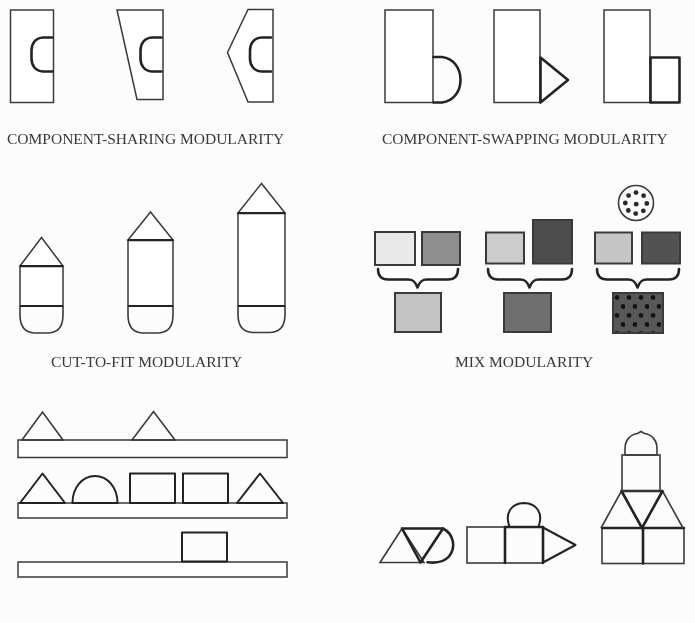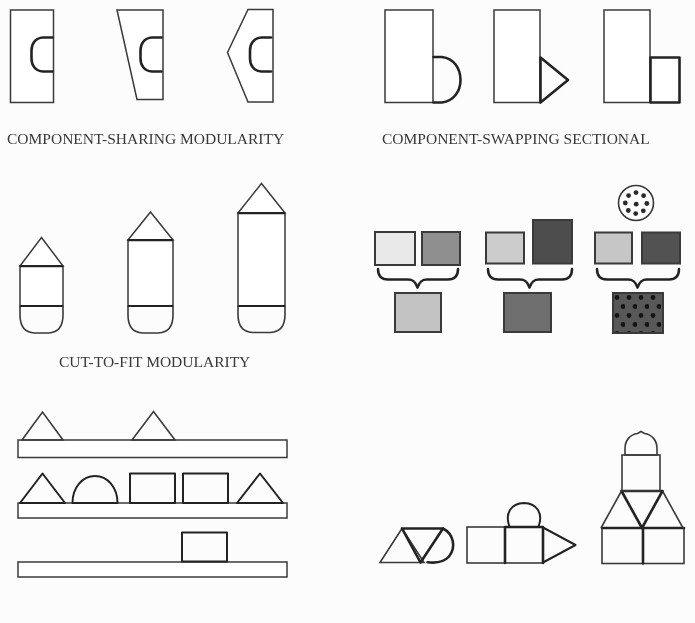--- a/index.html
+++ b/index.html
@@ -146,16 +146,17 @@
     <path d="M 643 528 L 643 563.5 M 602 528 L 684 528" class="s-bold-nf rnd"></path>
     <line x1="601" y1="528" x2="621.5" y2="491" class="s-thin-nf"></line>
     <line x1="662.5" y1="491" x2="683" y2="528" class="s-thin-nf"></line>
     <path d="M 621.5 491 L 662.5 491 L 642 528 Z" class="s-bold-nf rnd"></path>
     <rect x="622" y="455" width="38" height="36" class="s-thin-nf"></rect>
     <path d="M 625 455 L 625 448.5 C 625 440.5 630 434.5 637.5 433.5 L 641 431.5 L 644.5 433.5 C 652 434.5 657 440.5 657 448.5 L 657 455 Z" class="s-thin-nf"></path>
   </g>
 </svg>
 
 <div class="plabel" style="left:7px;   top:129px; width:278px;">COMPONENT-SHARING MODULARITY</div>
-<div class="plabel" style="left:382px; top:129px; width:292px;">COMPONENT-SWAPPING SECTIONAL</div>
-<div class="plabel" style="left:51px;  top:352px; width:196px;margin-left:8px;">CUT-TO-FIT MODULARITY</div>
+<div class="plabel" style="left:382px; top:129px; width:292px;">COMPONENT-SWAPPING MODULARITY</div>
+<div class="plabel" style="left:51px;  top:352px; width:196px;">CUT-TO-FIT MODULARITY</div>
+<div class="plabel" style="left:455px; top:352px; width:140px;">MIX MODULARITY</div>
 
 </div>
 
 </body></html>

